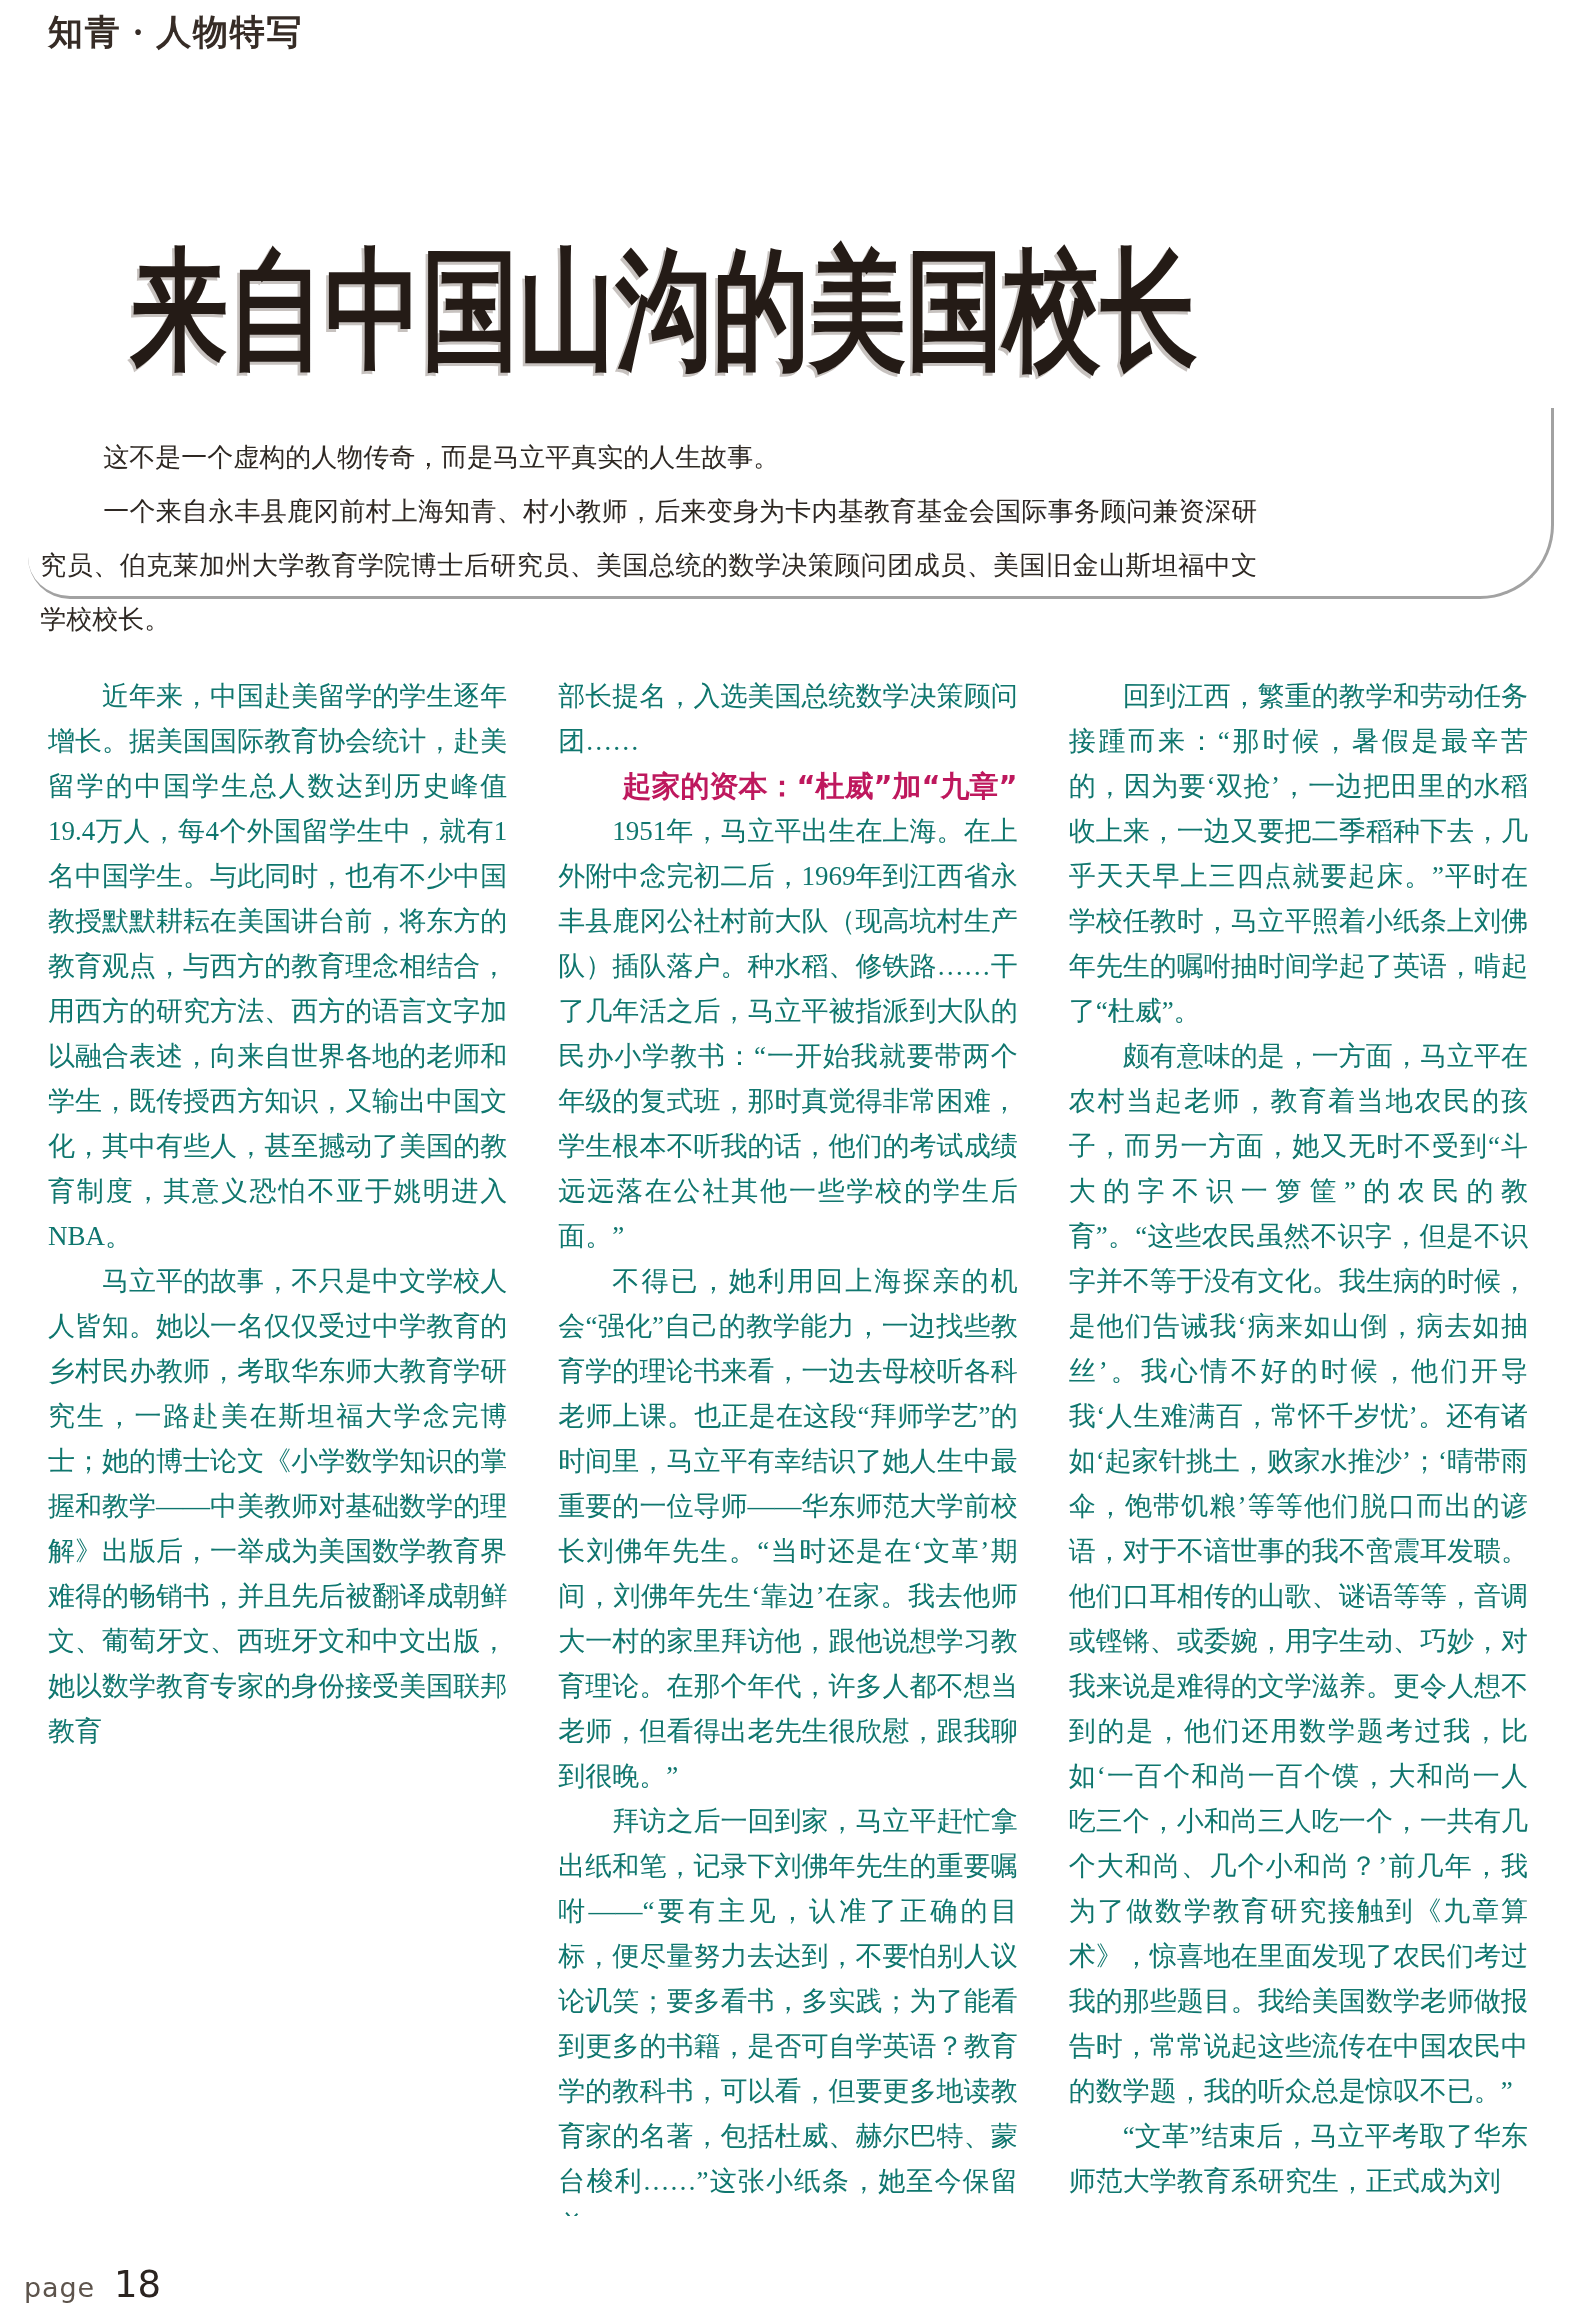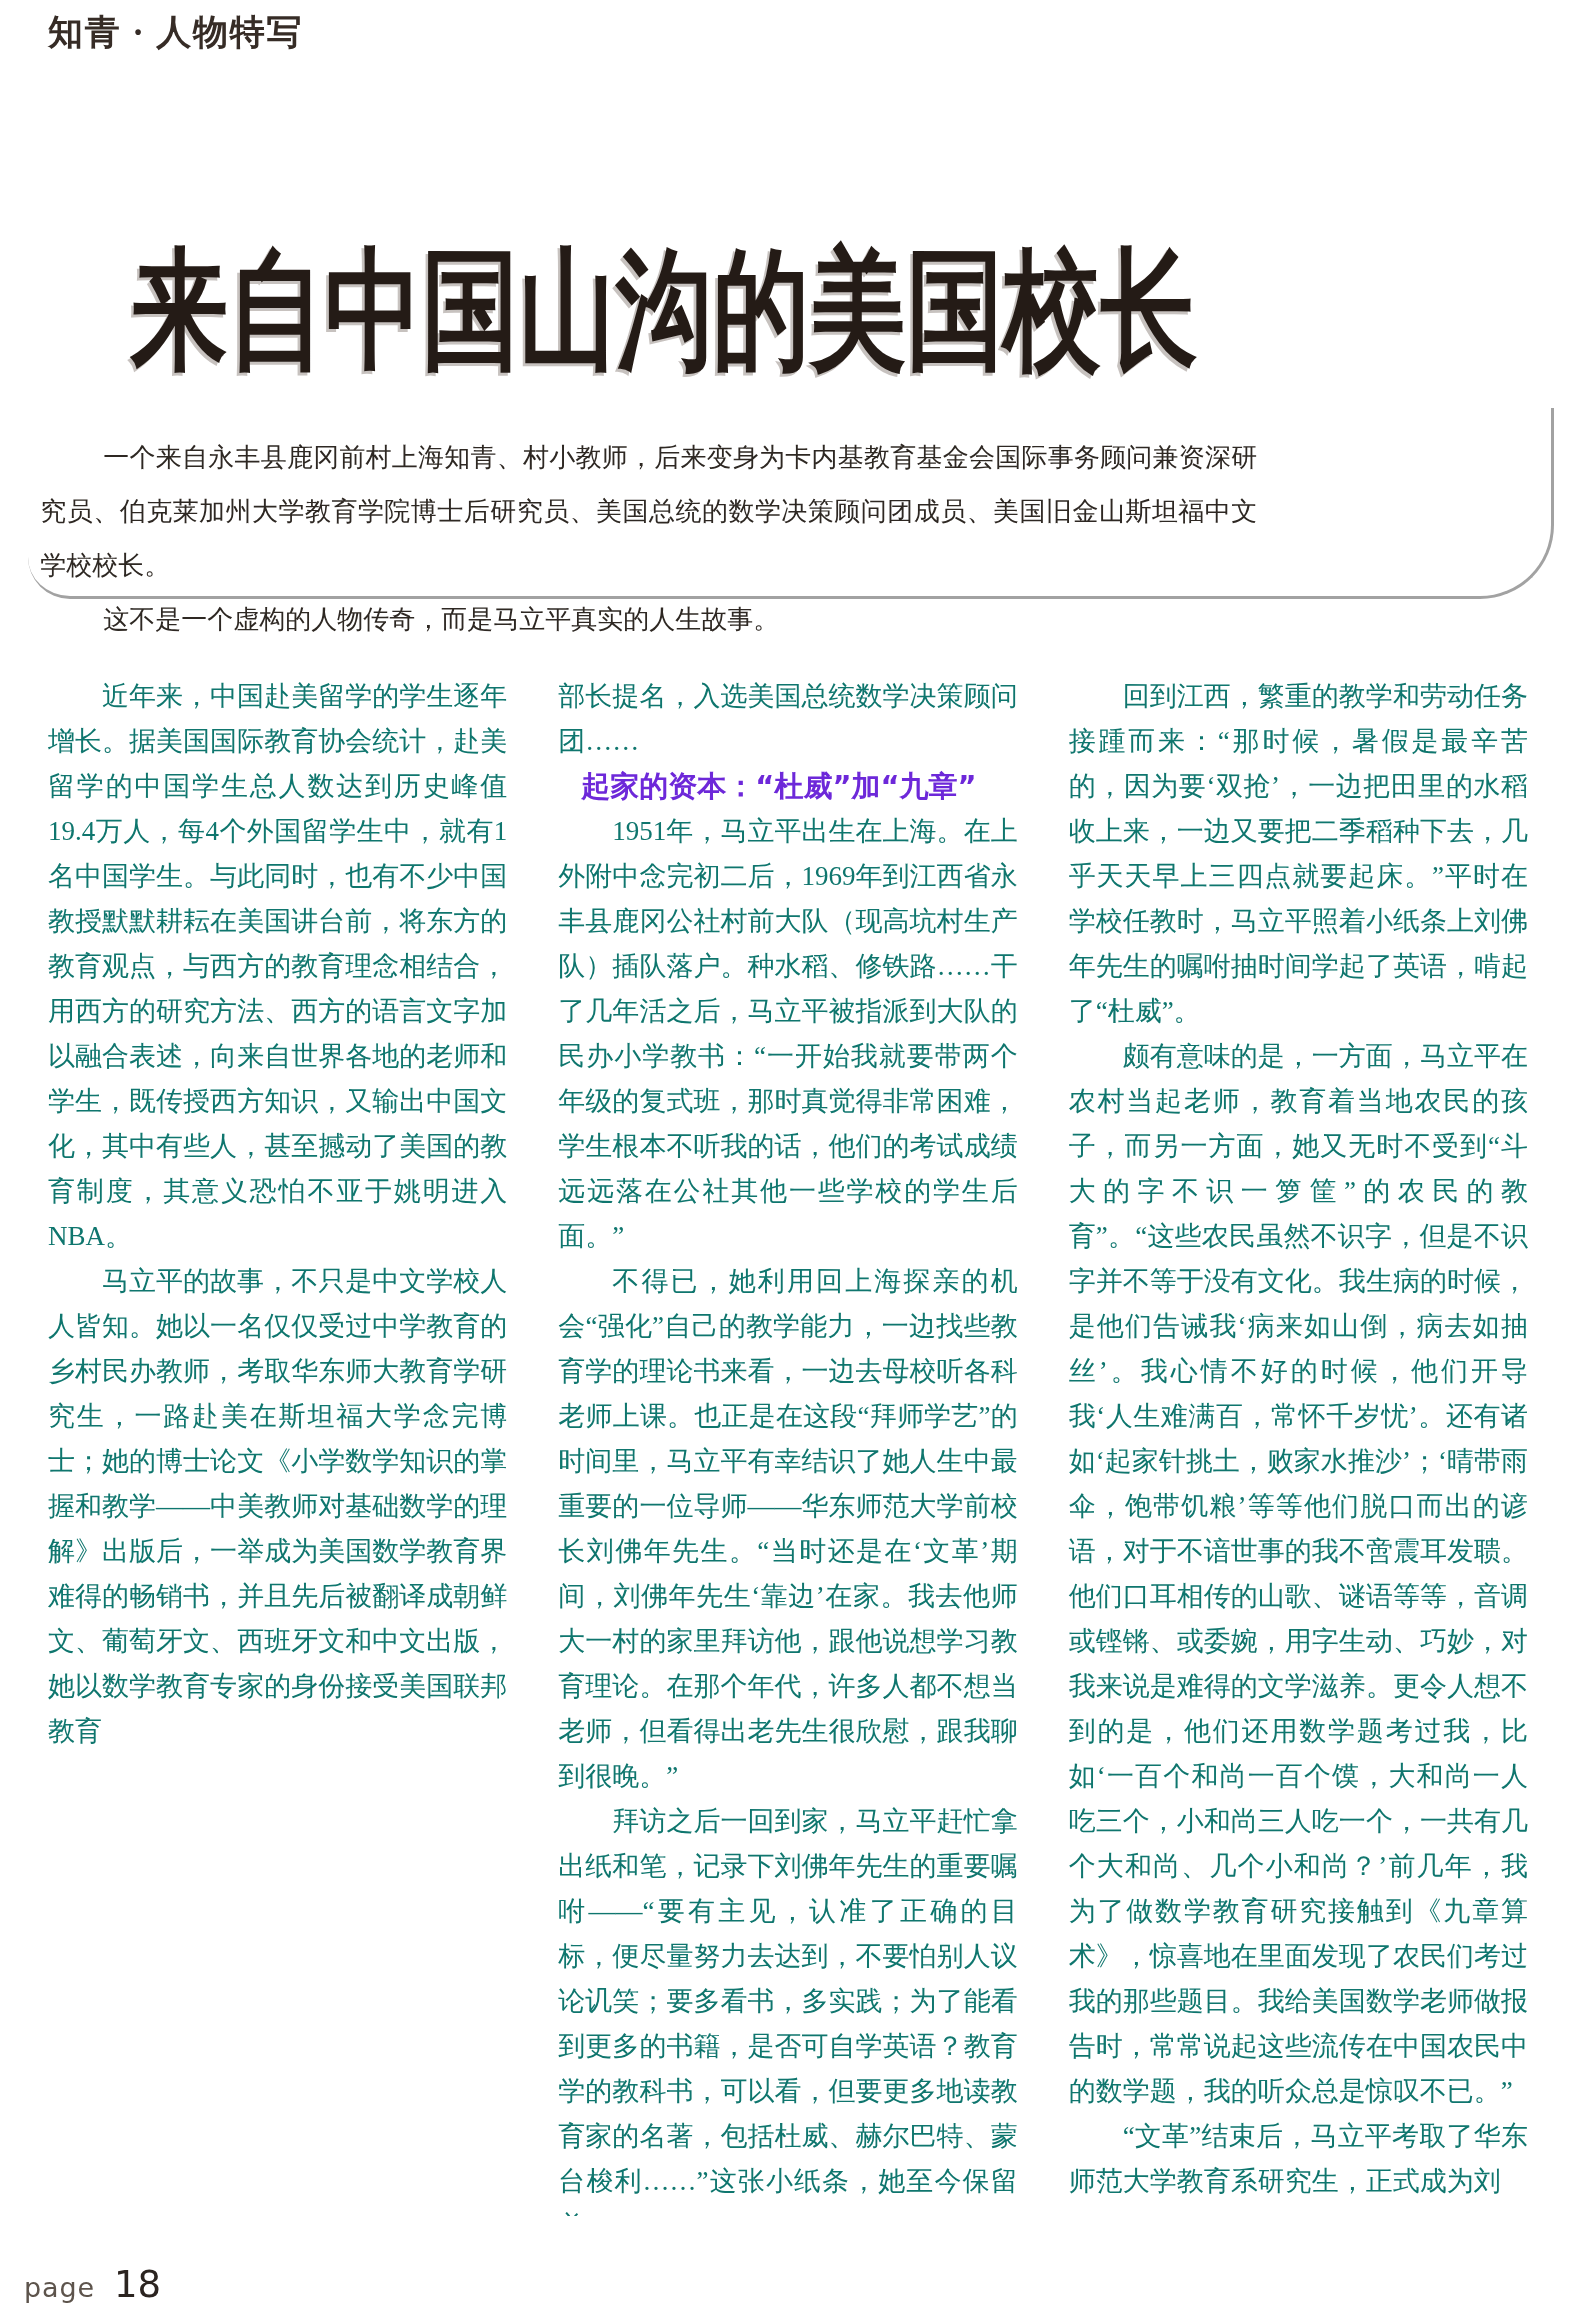--- a/index.html
+++ b/index.html
@@ -78,22 +78,23 @@
   .col p.no-indent {
     text-indent: 0;
   }
   .subhead {
     margin: 0;
     font-family: "DejaVu Sans", "Liberation Sans", sans-serif;
     font-weight: 700;
     font-size: 29px;
     line-height: 45px;
     text-indent: 23px;
-    color: #6d28d9;
+    color: #be185d;
     white-space: nowrap;
+    text-align: right;
   }
   .footer {
     position: absolute;
     left: 24px;
     top: 2263px;
     display: flex;
     align-items: baseline;
     gap: 19px;
     font-family: "DejaVu Sans", "Liberation Sans", sans-serif;
   }
@@ -111,22 +112,22 @@
 </head>
 <body>
 
 <div class="page">
 
   <div class="kicker">知青 · 人物特写</div>
 
   <h1 class="title">来自中国山沟的美国校长</h1>
 
   <div class="intro-box">
+    <p class="intro-p">这不是一个虚构的人物传奇，而是马立平真实的人生故事。</p>
     <p class="intro-p">一个来自永丰县鹿冈前村上海知青、村小教师，后来变身为卡内基教育基金会国际事务顾问兼资深研究员、伯克莱加州大学教育学院博士后研究员、美国总统的数学决策顾问团成员、美国旧金山斯坦福中文学校校长。</p>
-    <p class="intro-p">这不是一个虚构的人物传奇，而是马立平真实的人生故事。</p>
   </div>
 
   <div class="columns">
 
     <div class="col">
       <p>近年来，中国赴美留学的学生逐年增长。据美国国际教育协会统计，赴美留学的中国学生总人数达到历史峰值19.4万人，每4个外国留学生中，就有1名中国学生。与此同时，也有不少中国教授默默耕耘在美国讲台前，将东方的教育观点，与西方的教育理念相结合，用西方的研究方法、西方的语言文字加以融合表述，向来自世界各地的老师和学生，既传授西方知识，又输出中国文化，其中有些人，甚至撼动了美国的教育制度，其意义恐怕不亚于姚明进入NBA。</p>
       <p>马立平的故事，不只是中文学校人人皆知。她以一名仅仅受过中学教育的乡村民办教师，考取华东师大教育学研究生，一路赴美在斯坦福大学念完博士；她的博士论文《小学数学知识的掌握和教学——中美教师对基础数学的理解》出版后，一举成为美国数学教育界难得的畅销书，并且先后被翻译成朝鲜文、葡萄牙文、西班牙文和中文出版，她以数学教育专家的身份接受美国联邦教育</p>
     </div>
 
     <div class="col">

